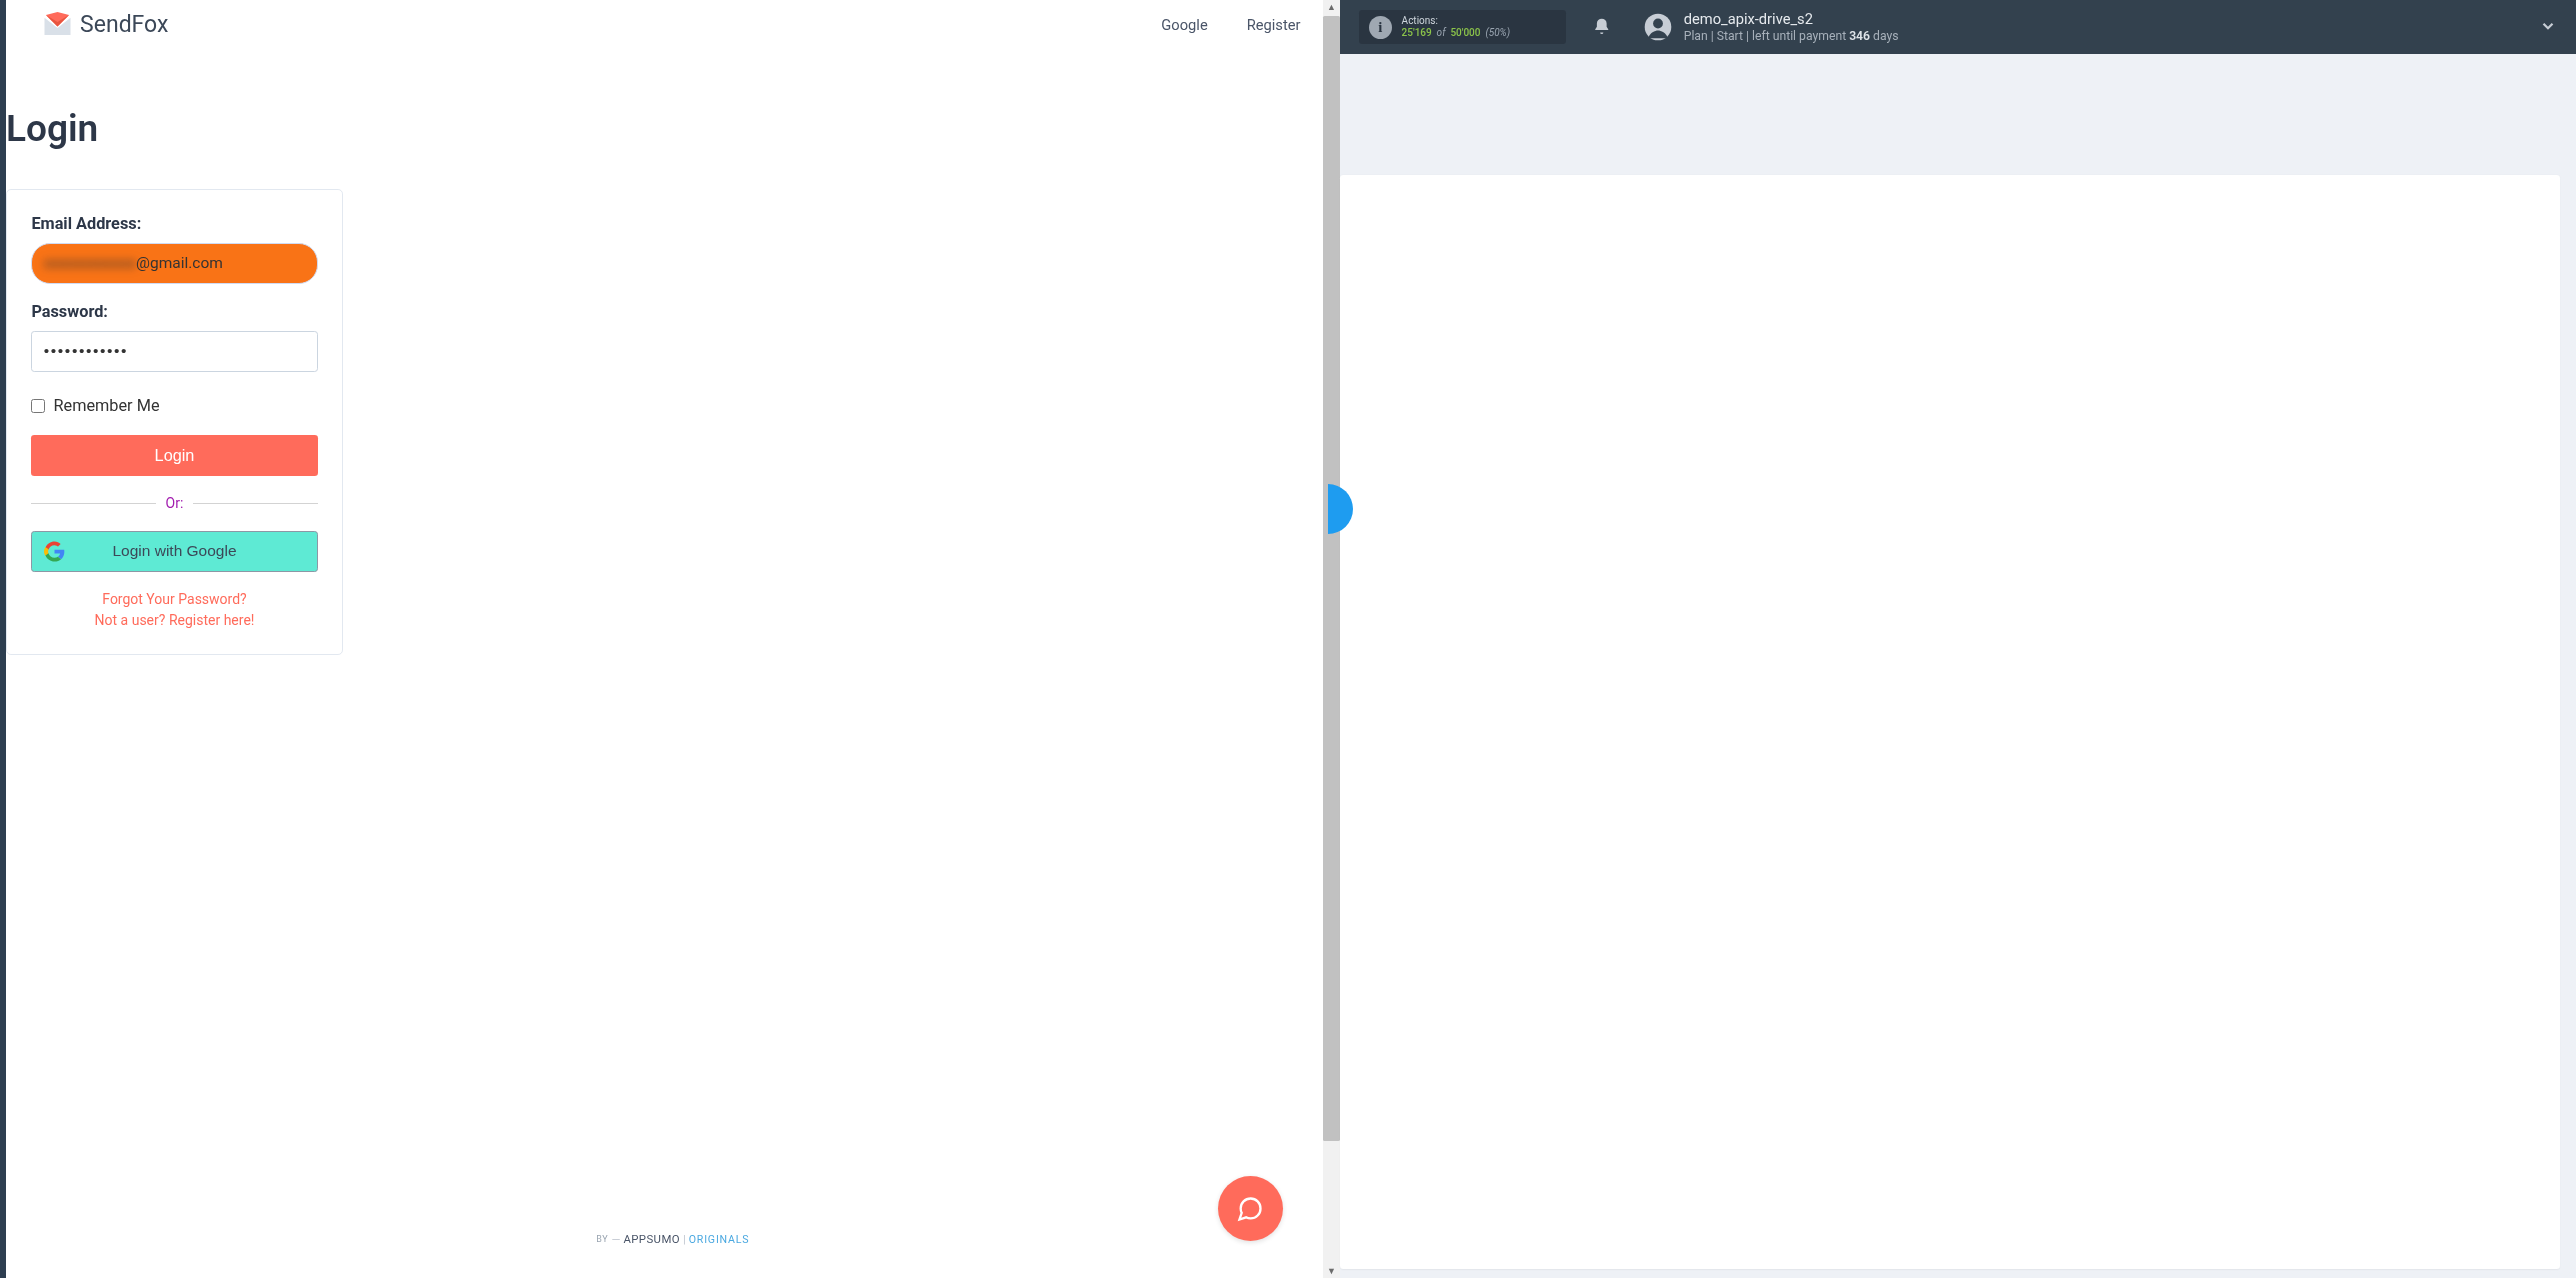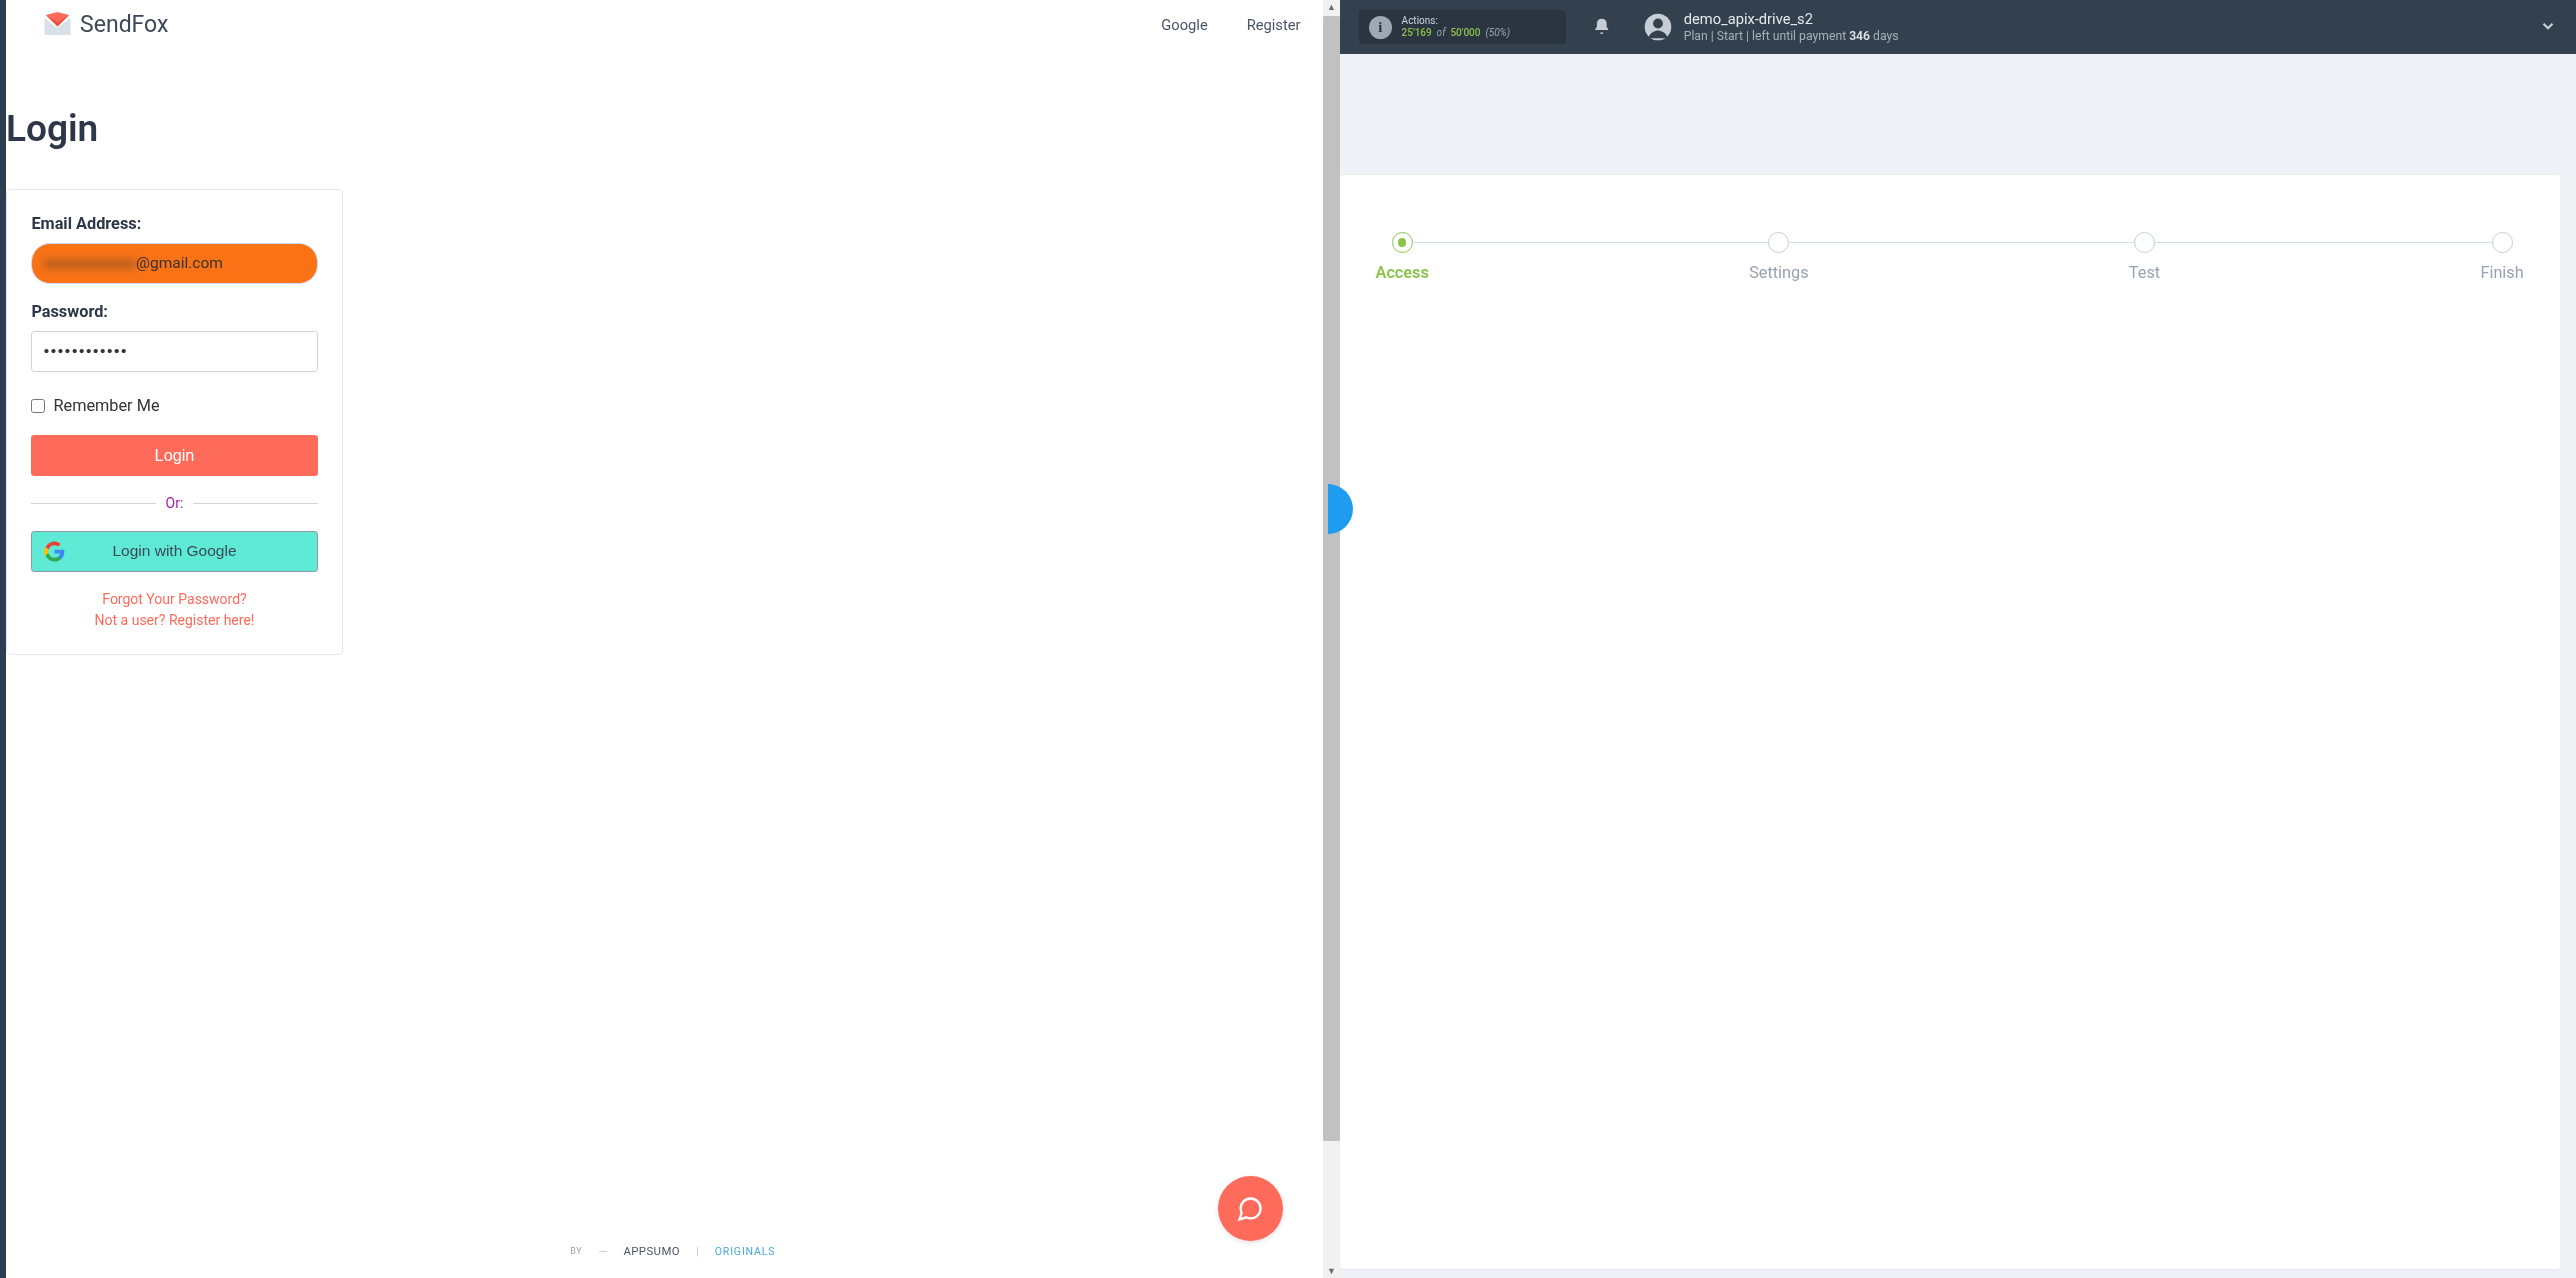--- a/index.html
+++ b/index.html
@@ -86,22 +86,22 @@
 
   .sf-chat {
     position: absolute; right: 57px; bottom: 37px;
     width: 65px; height: 65px; border-radius: 50%;
     background: #ff6b5b; display: flex; align-items: center; justify-content: center;
     cursor: pointer; box-shadow: 0 1.6px 4.9px rgba(0,0,0,.12);
   }
   .sf-chat svg { width: 28px; height: 28px; }
 
   .sf-footer {
-    position: absolute; bottom: 4px; left: 50%; transform: translateX(-50%);
-    font-size: 11.4px; color: #9aa5b1; display: flex; align-items: center; gap: 16px;
+    position: absolute; bottom: 16px; left: 50%; transform: translateX(-50%);
+    font-size: 11.4px; color: #9aa5b1; display: flex; align-items: center; gap: 3px;
     padding-bottom: 16px;
   }
   .sf-footer .by { font-size: 9px; letter-spacing: 0.8px; }
   .sf-footer .brand { color: #4a5568; font-weight: 400; letter-spacing: 0.4px; }
   .sf-footer .sub { color: #4aa8e0; font-size: 10.6px; letter-spacing: 0.8px; }
 
   .sf-scroll {
     position: absolute; right: 0; top: 0; bottom: 0; width: 16.3px;
     background: #f1f1f1; display: flex; flex-direction: column;
   }
@@ -302,35 +302,16 @@
       </svg>
     </div>
   </div>
 
   <div class="ad-body">
     <div class="ad-spacer"></div>
 
     <div class="ad-card">
       <div class="ad-bubble"></div>
 
-      <div class="ad-stepper">
-        <div class="track"></div>
-        <div class="ad-step active">
-          <div class="dot"></div>
-          <div class="lbl">Access</div>
-        </div>
-        <div class="ad-step">
-          <div class="dot"></div>
-          <div class="lbl">Settings</div>
-        </div>
-        <div class="ad-step">
-          <div class="dot"></div>
-          <div class="lbl">Test</div>
-        </div>
-        <div class="ad-step">
-          <div class="dot"></div>
-          <div class="lbl">Finish</div>
-        </div>
-      </div>
     </div>
   </div>
 </div>
 
 
 </body></html>

